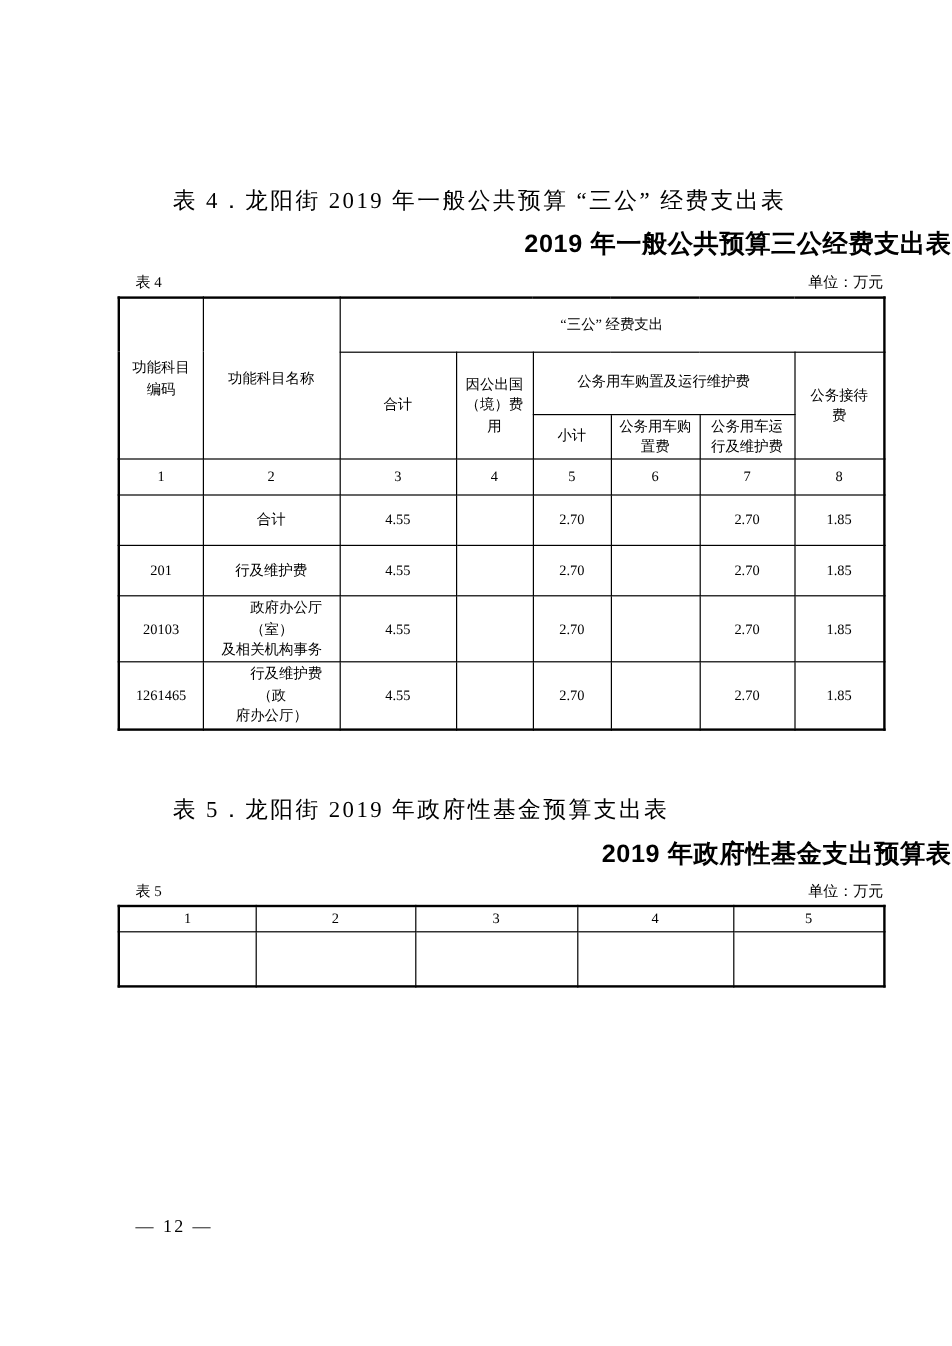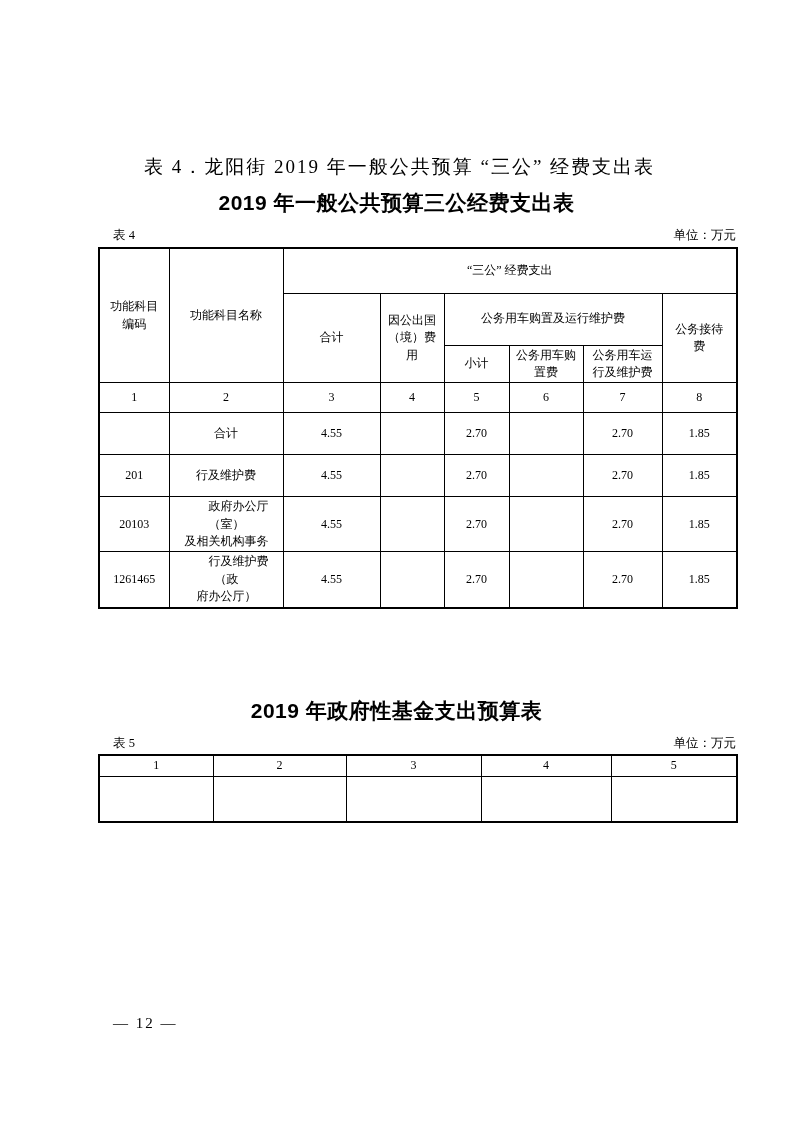--- a/index.html
+++ b/index.html
@@ -6,21 +6,21 @@
   #page{
     position:relative;width:793px;height:1122px;background:#fff;
     font-family:"Liberation Serif","DejaVu Serif",serif;color:#000;
     overflow:hidden;margin:16px auto;
   }
   .kai-title{
     position:absolute;left:144px;font-size:19px;letter-spacing:2px;
     white-space:nowrap;font-family:"Liberation Serif","DejaVu Serif",serif;
   }
   .bold-title{
-    position:absolute;left:0;width:793px;text-align:center;
+    position:absolute;left:0;width:793px;text-align:right;
     font-family:"Liberation Sans","DejaVu Sans",sans-serif;
     font-weight:bold;font-size:21px;letter-spacing:0.5px;white-space:nowrap;
   }
   .caption-row{
     position:absolute;left:98px;width:638px;font-size:12.5px;
   }
   .cap-left{position:absolute;left:15px;top:0;}
   .cap-right{position:absolute;right:0;top:0;text-align:center;}
   table.doc{
     position:absolute;left:98px;border-collapse:collapse;table-layout:fixed;
@@ -146,20 +146,21 @@
       <td class="num">4.55</td>
       <td class="num"></td>
       <td class="num">2.70</td>
       <td class="num"></td>
       <td class="num">2.70</td>
       <td class="num">1.85</td>
     </tr>
   </tbody>
     </table>
 
+  <div class="kai-title" style="top:646px">表 5．龙阳街 2019 年政府性基金预算支出表</div>
   <div class="bold-title" style="top:681px">2019 年政府性基金支出预算表</div>
 
   <div class="caption-row" style="top:719px">
     <span class="cap-left">表 5</span>
     <span class="cap-right">单位：万元</span>
   </div>
 
   <table class="doc" style="top:738px">
     <colgroup>
       <col style="width:114px">

